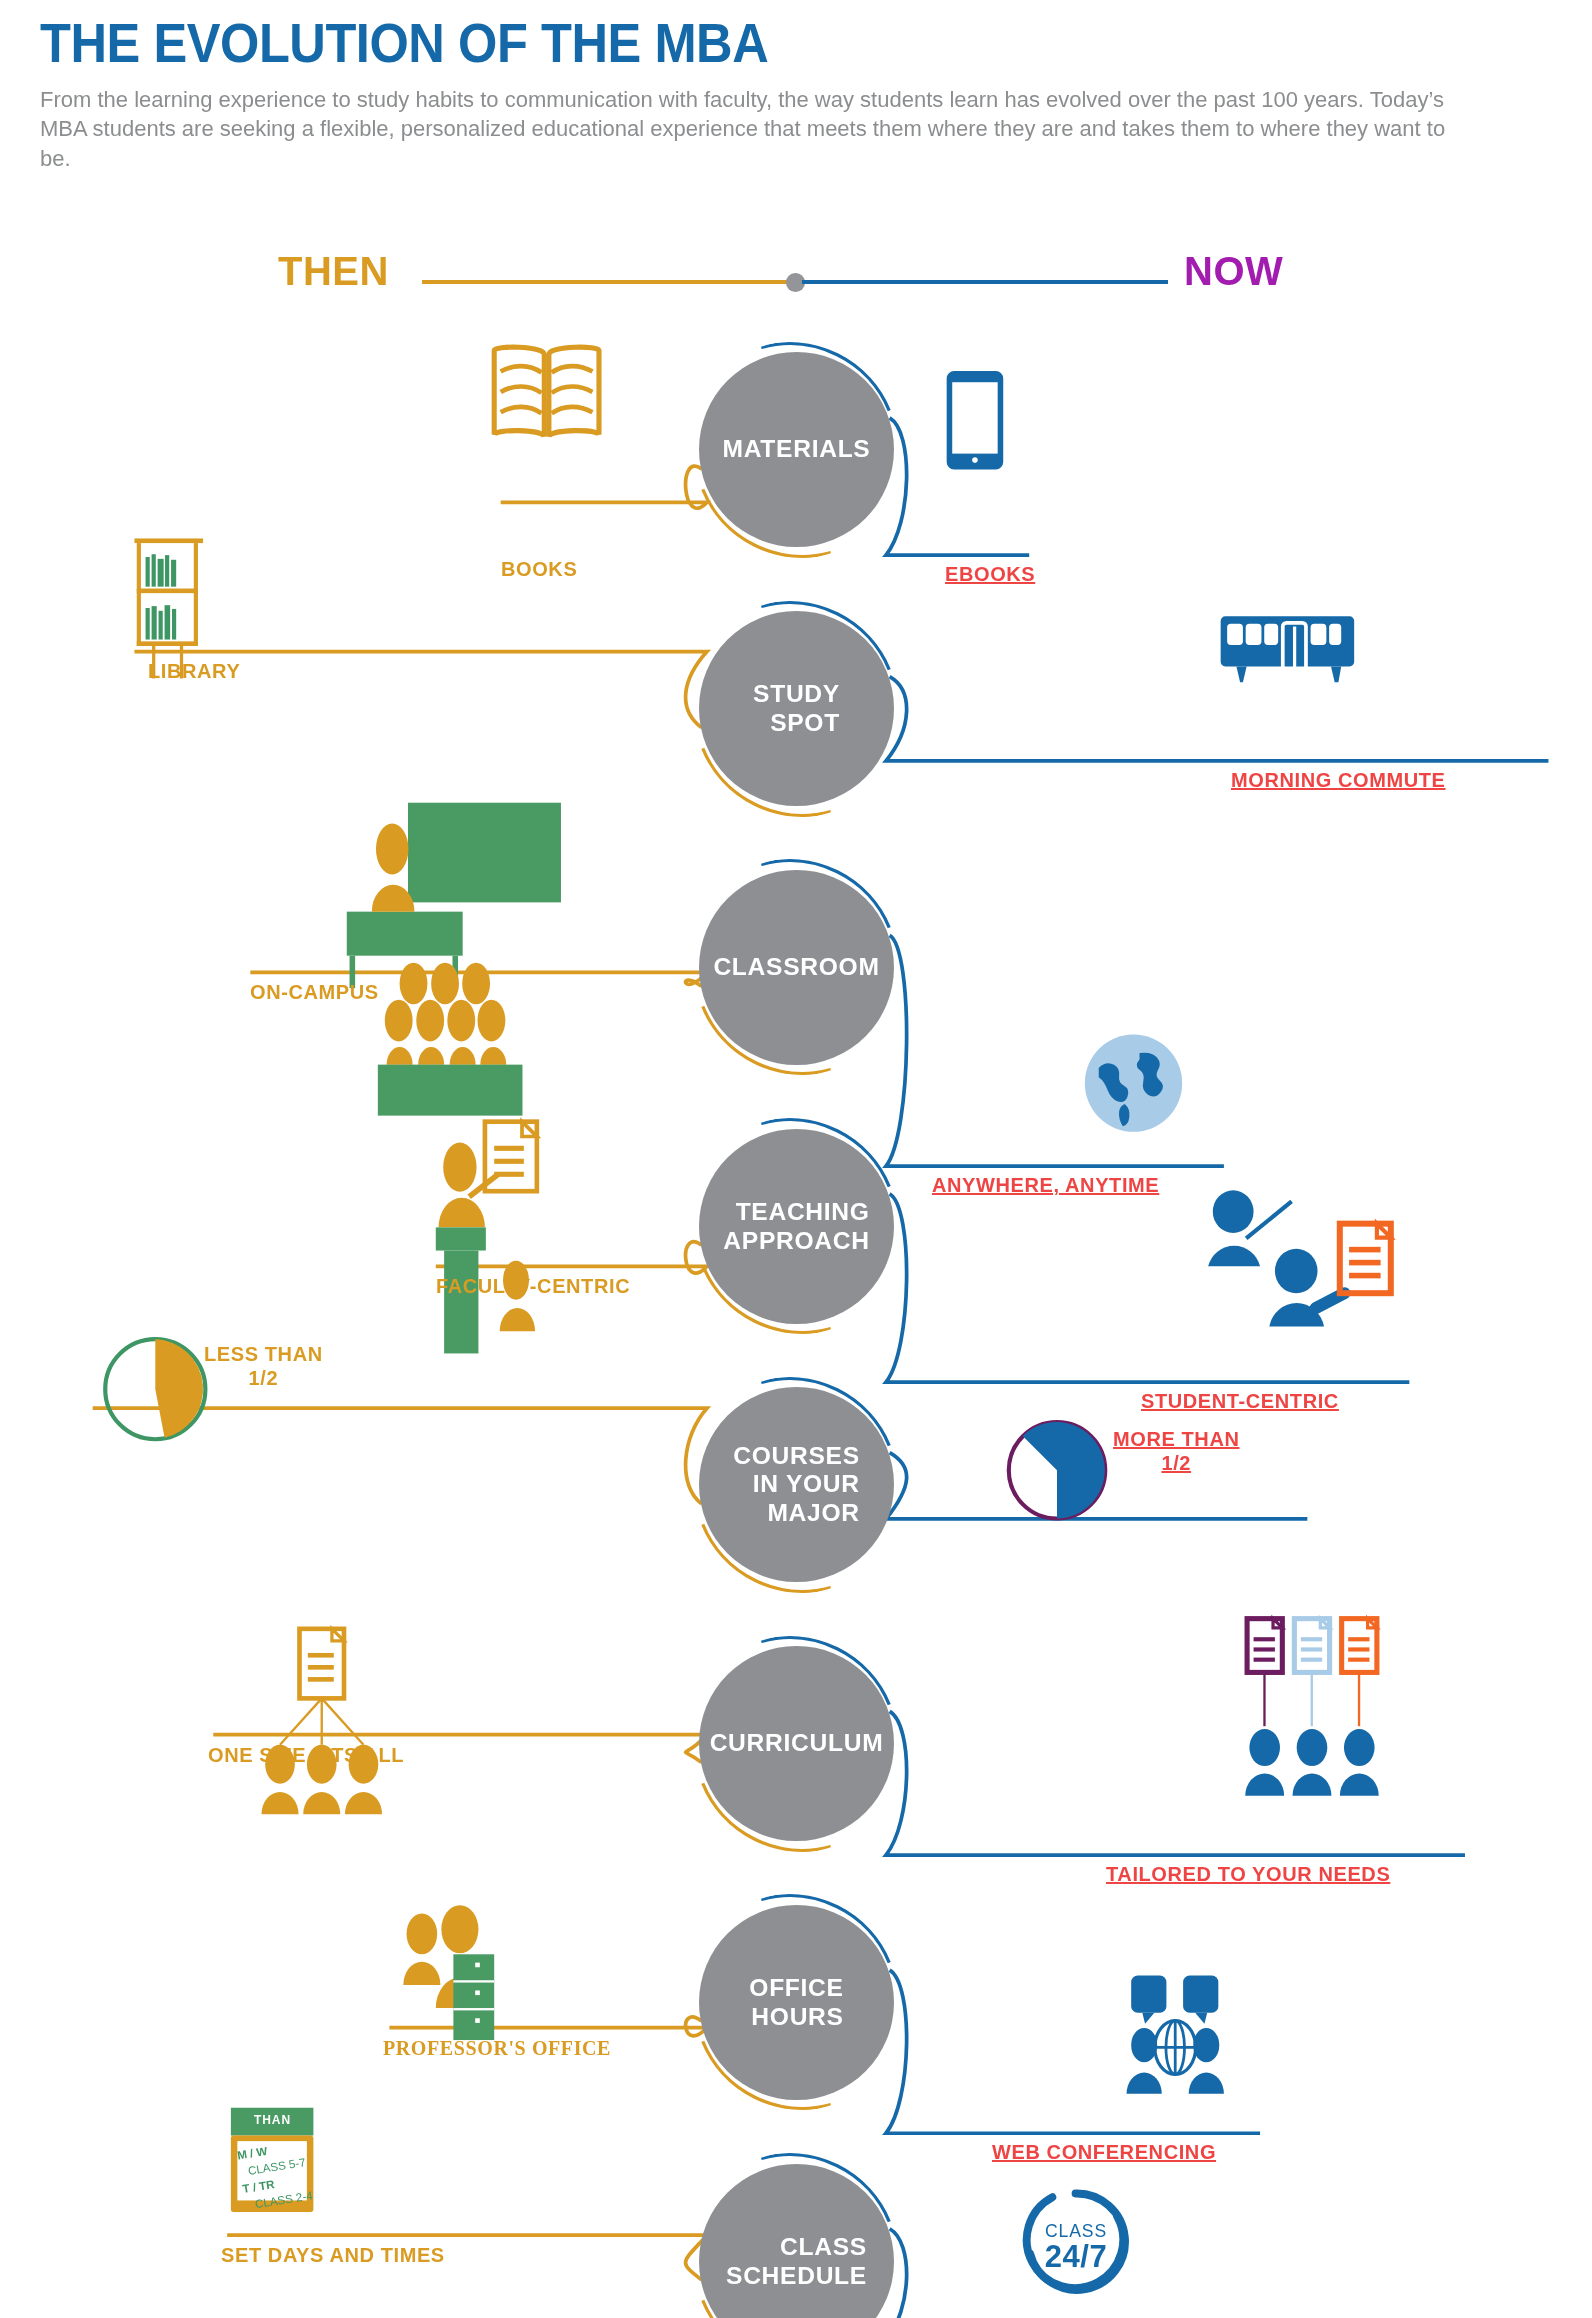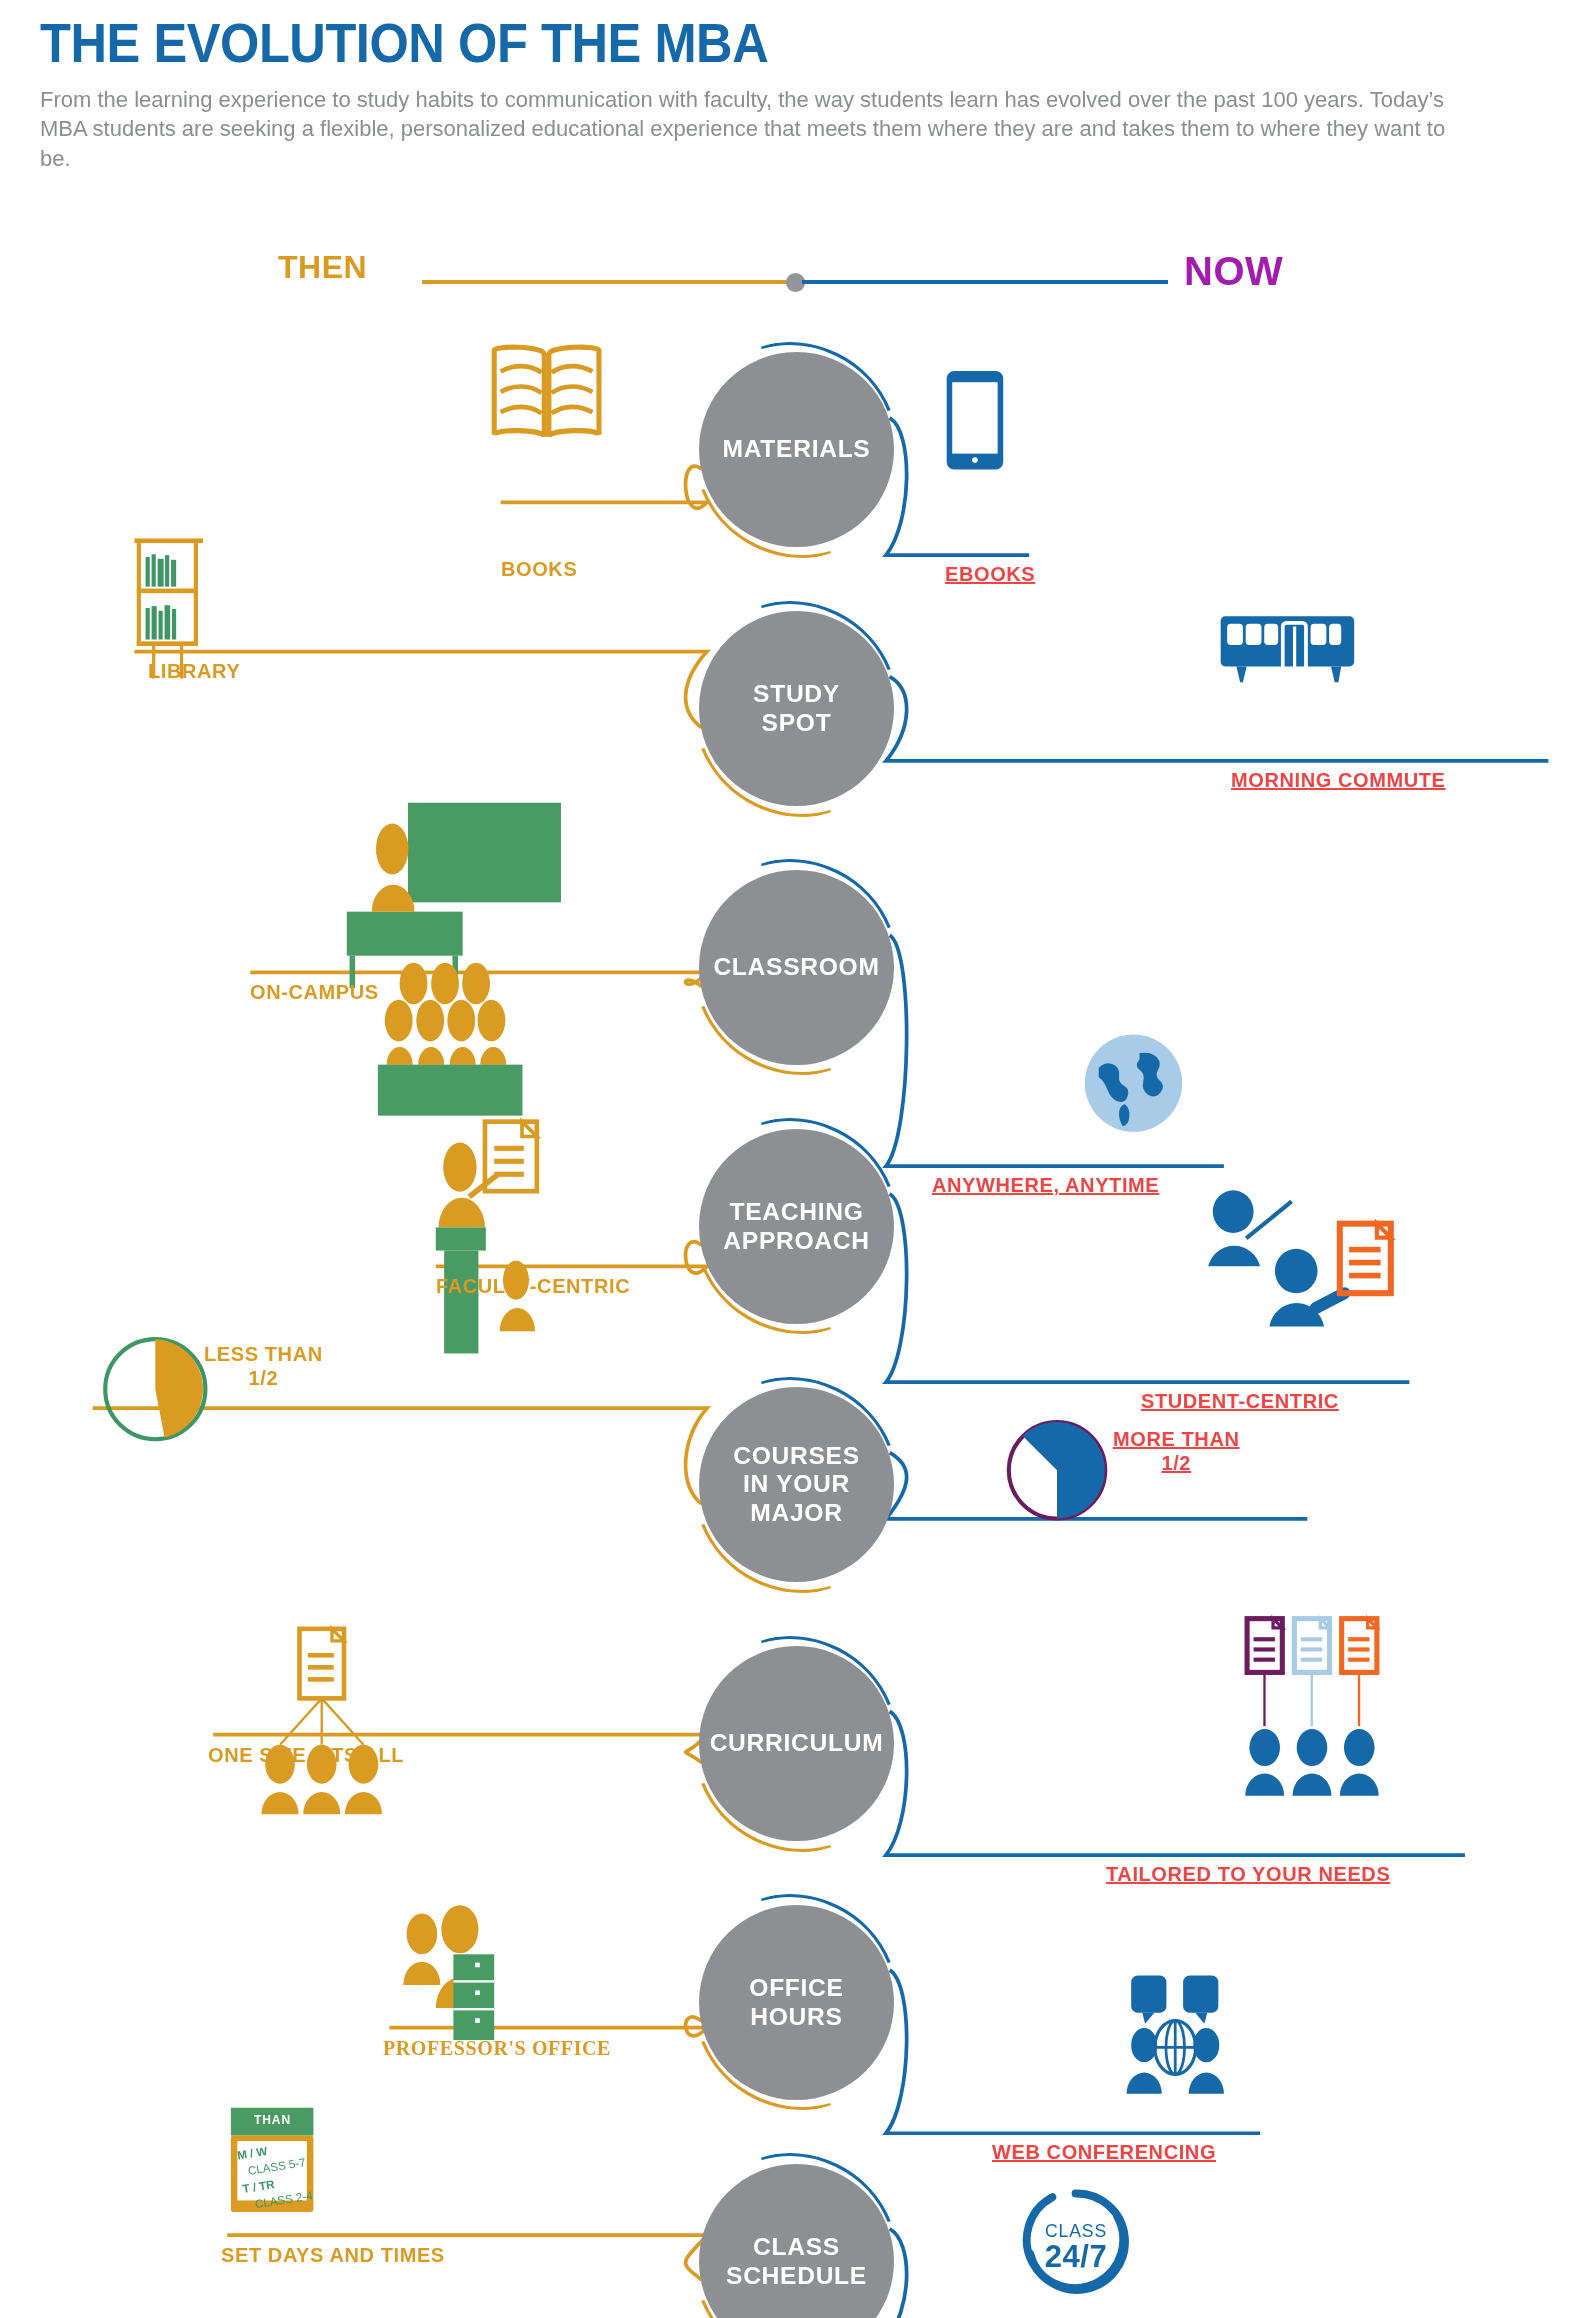--- a/index.html
+++ b/index.html
@@ -17,41 +17,41 @@
     font-size: 55px; font-weight: bold; color: #1569a8;
     letter-spacing: -0.5px; line-height: 1.0;
     font-family: "Liberation Sans Narrow","Liberation Sans",sans-serif;
     transform: scaleX(0.92); transform-origin: left center;
   }
   #intro {
     margin-top: 14px; font-size: 22px; line-height: 1.33;
     color: #8b8d8f; width: 1438px;
   }
   #then-label {
-    left: 278px; top: 249px; font-size: 32px; font-weight: bold;
+    left: 278px; top: 249px; font-size: 40px; font-weight: bold;
     color: #d99b22; letter-spacing: 0.5px;
     font-family:"Liberation Sans Narrow","Liberation Sans",sans-serif;
   }
   #now-label {
     left: 1184px; top: 249px; font-size: 40px; font-weight: bold;
     color: #a21caf; letter-spacing: 0.5px;
     font-family:"Liberation Sans Narrow","Liberation Sans",sans-serif;
   }
   .hrule-gold { left: 422px; top: 280px; width: 371px; height: 4.2px; background: #d99b22; }
   .hrule-blue { left: 802px; top: 280px; width: 366px; height: 4.2px; background: #1569a8; }
   #center-dot { left: 786px; top: 273px; width: 18.5px; height: 18.5px; border-radius: 50%; background: #939598; }
 
   
   .node {
     width: 195px; height: 195px; border-radius: 50%;
     background: #8d8f92; left: 699px;
     display: flex; align-items: center; justify-content: center;
   }
   .node .node-label {
-    color: #ffffff; font-weight: bold; text-align: center;
+    color: #ffffff; font-weight: bold; text-align: right;
     font-size: 24.6px; line-height: 1.16; letter-spacing: 0.7px;
     font-family:"Liberation Sans Narrow","Liberation Sans",sans-serif;
   }
   .ring {
     width: 218px; height: 218px; left: 687px; border-radius: 50%;
     pointer-events: none;
   }
   .elbow { pointer-events:none; }
 
   

